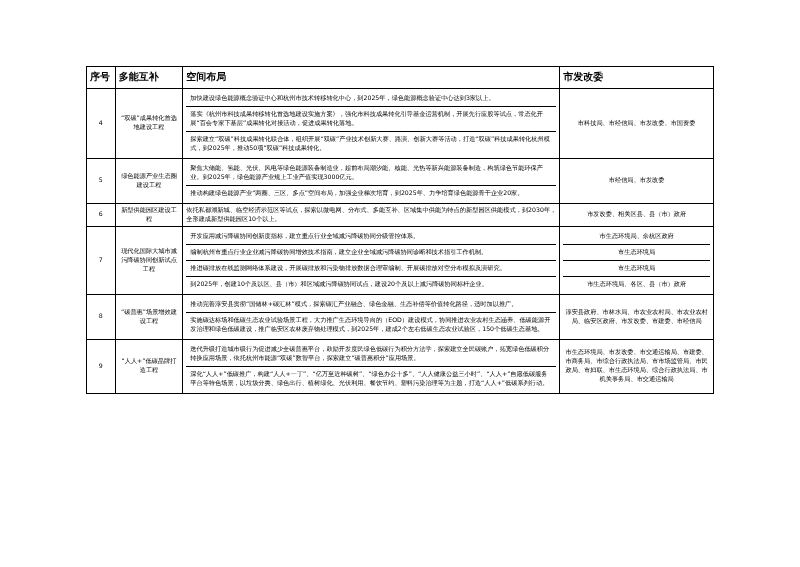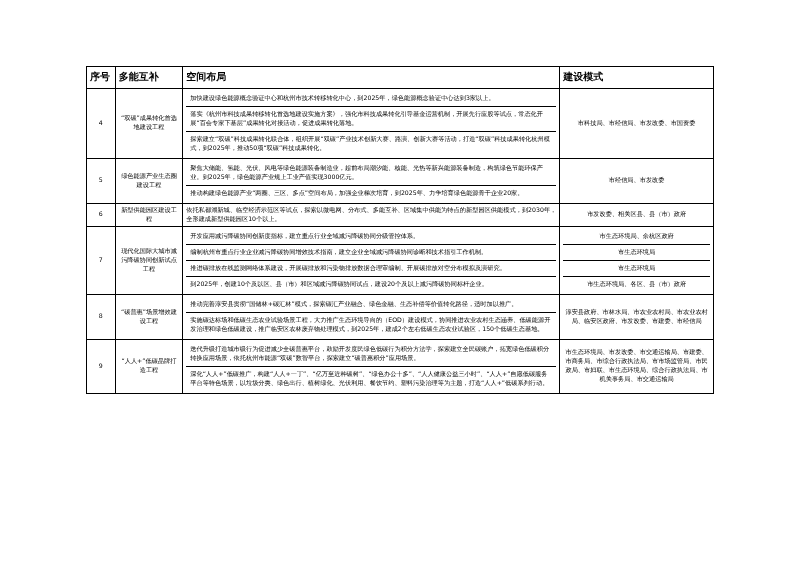--- a/index.html
+++ b/index.html
@@ -96,21 +96,21 @@
         <col class="col-no">
         <col class="col-name">
         <col class="col-task">
         <col class="col-unit">
       </colgroup>
       <thead>
         <tr>
           <th>序号</th>
           <th>多能互补</th>
           <th>空间布局</th>
-          <th>建设模式</th>
+          <th>市发改委</th>
         </tr>
       </thead>
       <tbody>
 
         <tr>
           <td class="c-no">4</td>
           <td class="c-name">“双碳”成果转化首选地建设工程</td>
           <td class="nested">
             <div class="inner">
               <div>加快建设绿色能源概念验证中心和杭州市技术转移转化中心，到2025年，绿色能源概念验证中心达到3家以上。</div>

